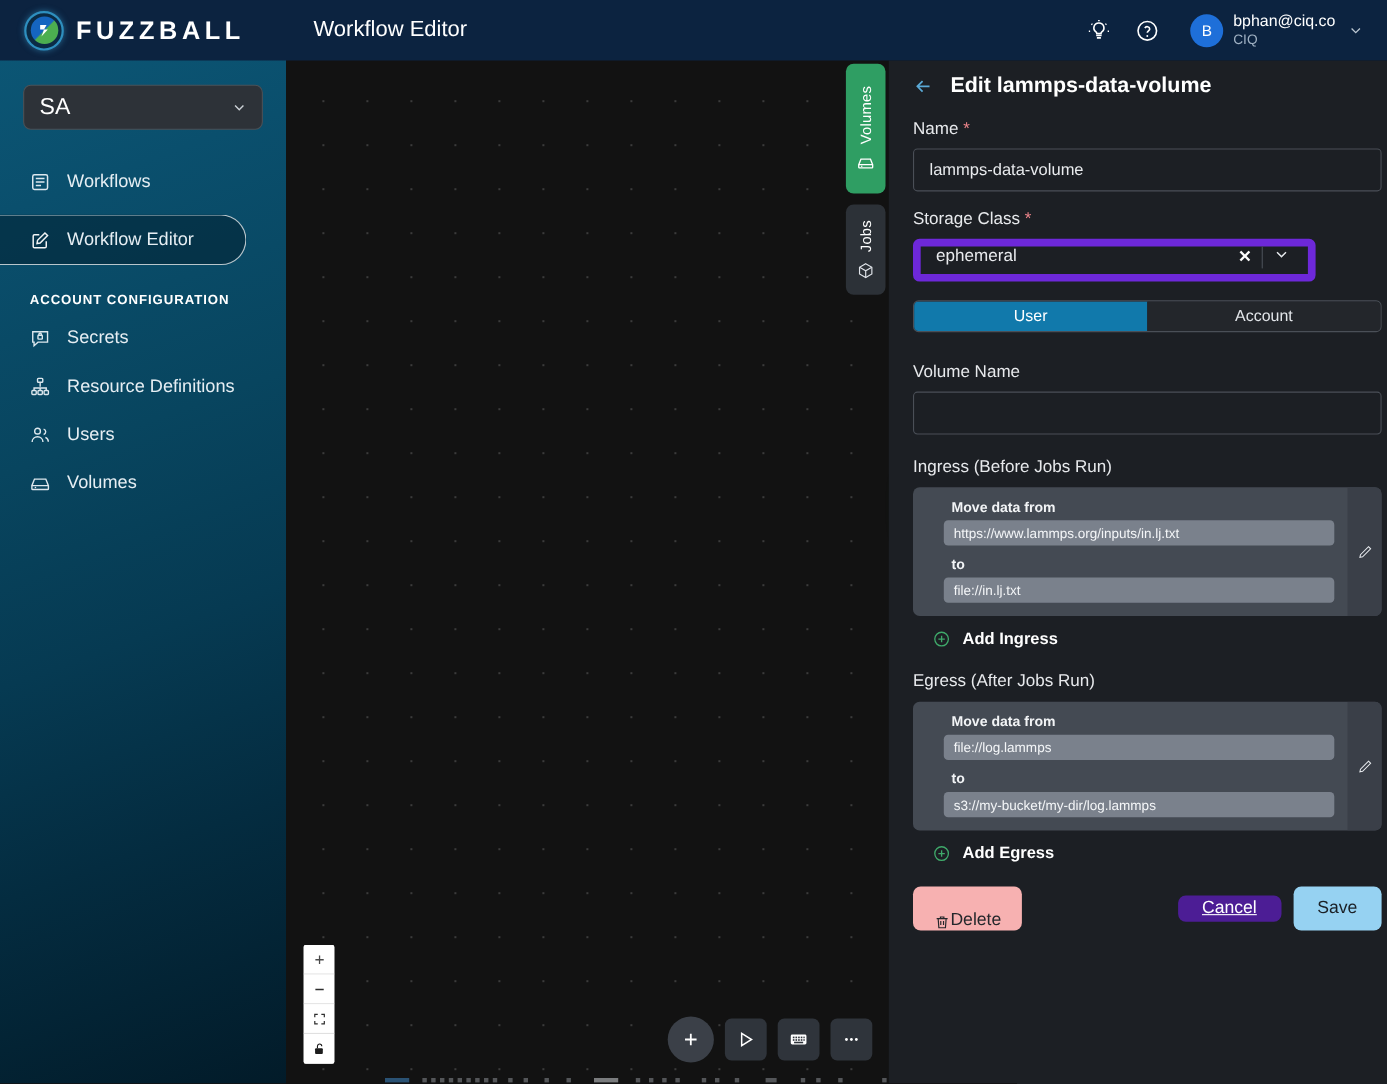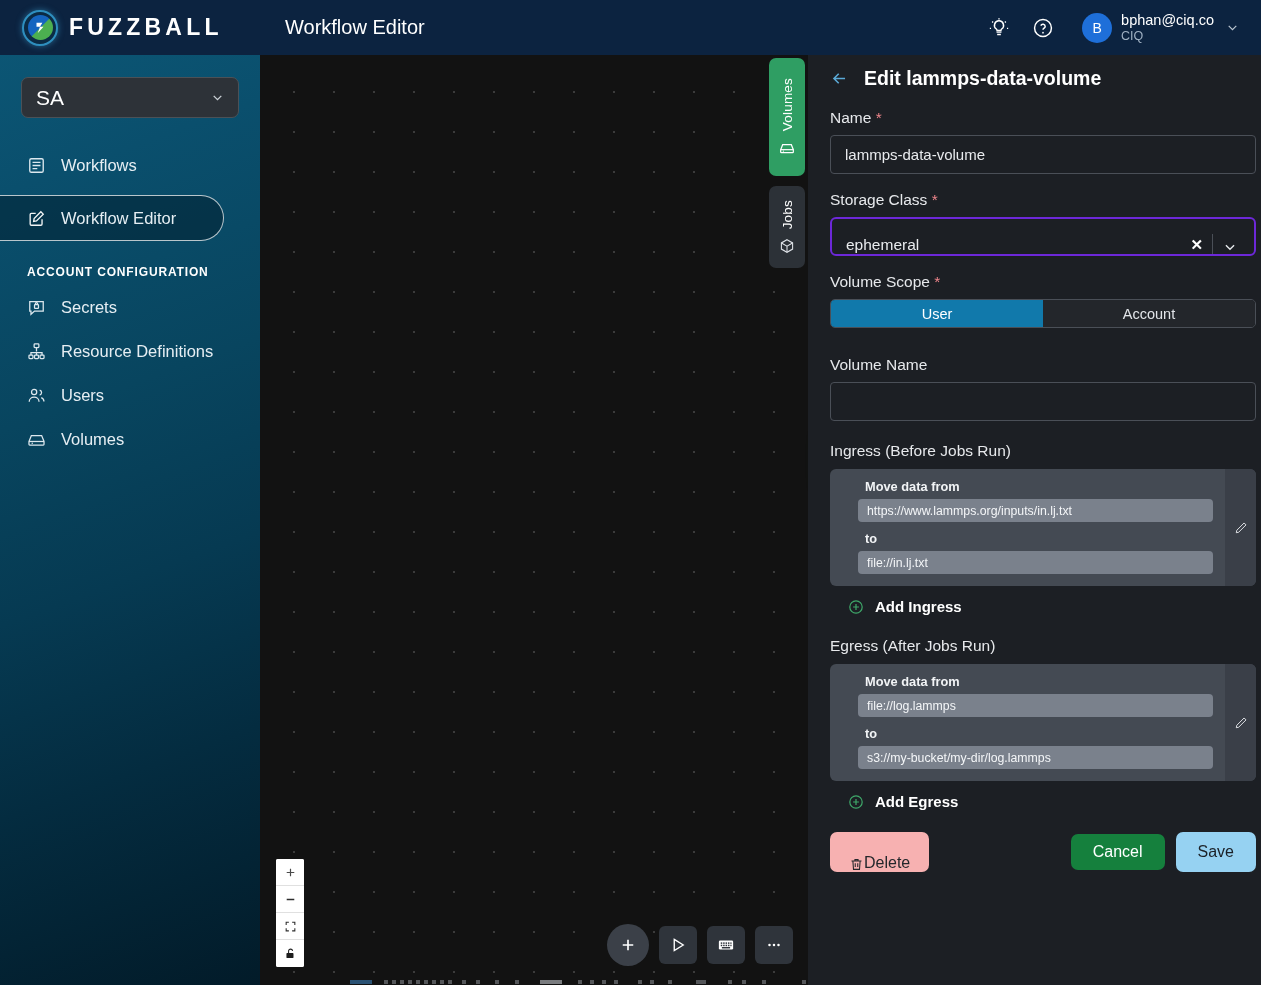--- a/index.html
+++ b/index.html
@@ -179,23 +179,23 @@
   .field-label { color: #e7e9ec; font-size: 15.5px; margin-bottom: 8px; }
   .req { color: #f0868c; }
   .txtinput {
     width: 426px; height: 39px; border-radius: 4px;
     background: #1c1f24; border: 1px solid #4a4f57;
     color: #e9ebee; font-size: 15px; padding: 0 14px; margin-bottom: 17px;
     font-family: "Liberation Sans", sans-serif;
   }
   .txtinput::placeholder { color: #6a7079; }
   .select-box {
-    width: 426px; height: 39px; border-radius: 6px;
-    background: #1c1f24; border: 2px solid #6d28d9;
-    display: flex; align-items: flex-end; padding: 0 10px 0 14px;
+    width: 366px; height: 39px; border-radius: 6px;
+    background: #1c1f24; border: 7px solid #6d28d9;
+    display: flex; align-items: flex-start; padding: 0 10px 0 14px;
     margin-bottom: 17px; cursor: pointer;
   }
   .select-box .val { flex: 1; color: #e9ebee; font-size: 15.5px; }
   .sel-x { color: #fff; font-size: 15px; font-weight: 700; padding: 0 9px; cursor: pointer; }
   .sel-div { width: 1px; height: 20px; background: #4a4f57; }
   .sel-chev { width: 14px; height: 14px; margin: 0 7px 0 10px; cursor: pointer; }
 
   .segmented {
     width: 426px; height: 29px; border-radius: 5px; overflow: hidden;
     display: flex; border: 1px solid #4a4f57; margin-bottom: 28px;
@@ -237,23 +237,24 @@
   .actions { display: flex; align-items: center; width: 426px; margin-top: 6px; }
   .btn-delete {
     background: #f7b1b1; color: #24272b; border: none; border-radius: 7px;
     height: 40px; padding: 0 19px; font-size: 16px; cursor: pointer;
     display: flex; align-items: flex-end; gap: 0;
     font-family: "Liberation Sans", sans-serif;
   }
   .btn-delete svg { width: 15px; height: 15px; }
   .spacer { flex: 1; }
   .btn-cancel {
-    background: #15803d; color: #fff; border: none; border-radius: 7px;
-    height: 36px; padding: 0 22px; font-size: 16px; cursor: pointer; margin-right: 11px;
+    background: #4c1d95; color: #fff; border: none; border-radius: 7px;
+    height: 24px; padding: 0 22px; font-size: 16px; cursor: pointer; margin-right: 11px;
     font-family: "Liberation Sans", sans-serif;
+    text-decoration: underline;
   }
   .btn-save {
     background: #96d2f2; color: #1b2026; border: none; border-radius: 7px;
     height: 40px; padding: 0 22px; font-size: 16px; cursor: pointer;
     font-family: "Liberation Sans", sans-serif;
   }
 </style>
 </head>
 <body>
 
@@ -536,24 +537,20 @@
     </div>
     <div class="select-box">
       <span class="val">ephemeral</span>
       <span class="sel-x">✕</span>
       <span class="sel-div"></span>
       <svg class="sel-chev" viewBox="0 0 24 24" fill="none" stroke="#e6e9ed" stroke-width="2.3">
           <path d="M5 9l7 7 7-7"></path>
         </svg>
     </div>
 
-    <div class="field-label">
-      <span>Volume Scope</span>
-      <span class="req">*</span>
-    </div>
     <div class="segmented">
       <div class="seg on">User</div>
       <div class="seg">Account</div>
     </div>
 
     <div class="field-label">Volume Name</div>
     <input class="txtinput" type="text" value="" style="">
 
     <div class="group-head">Ingress (Before Jobs Run)</div>
     <div class="io-card">

